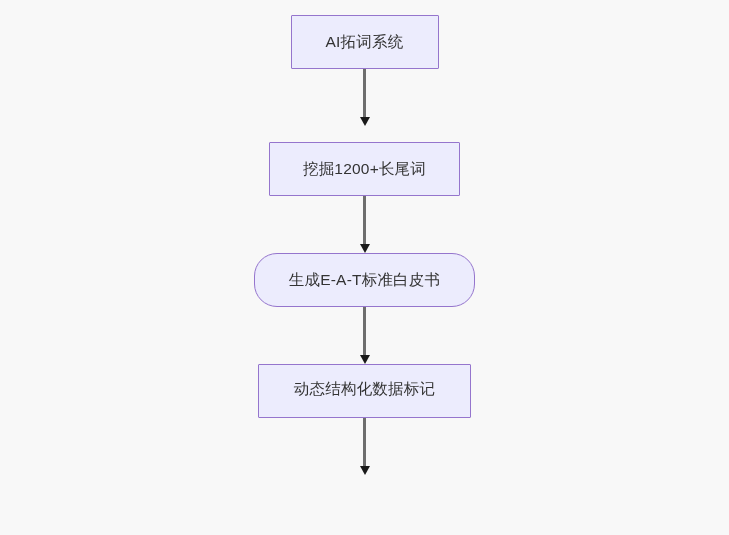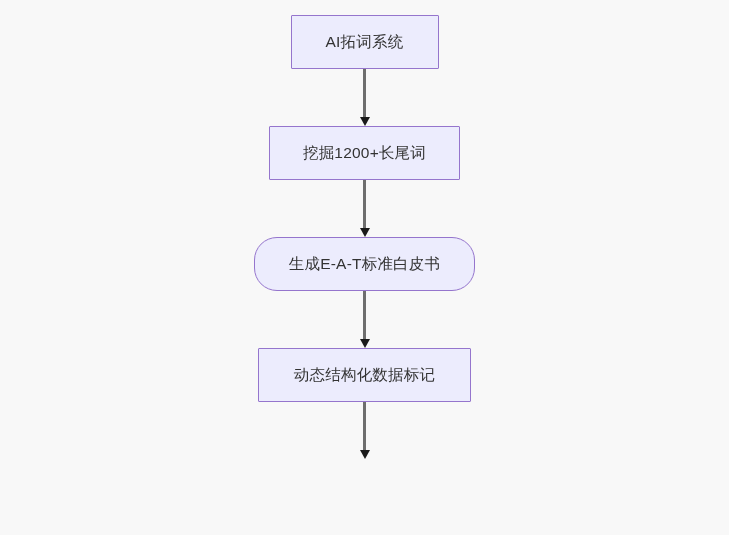--- a/index.html
+++ b/index.html
@@ -78,23 +78,23 @@
     border-left: 5px solid transparent;
     border-right: 5px solid transparent;
     border-top: 9px solid #1a1a1a;
   }
 
   
   .spacer-top { height: 15px; width: 1px; }
 
   
   .n1 { width: 148px; }
-  .n2 { width: 191px; }
+  .n2 { width: 191px; margin-top: 16px; }
   .n3 { width: 221px; border-radius: 23px; }
-  .n4 { width: 213px; }
+  .n4 { width: 213px; font-family: Liberation Mono, monospace; }
   .n5 { width: 238px; }
 </style>
 </head>
 <body>
 
 <div id="flowchart">
   <div class="flow-column">
 
     <div class="spacer-top"></div>
 

